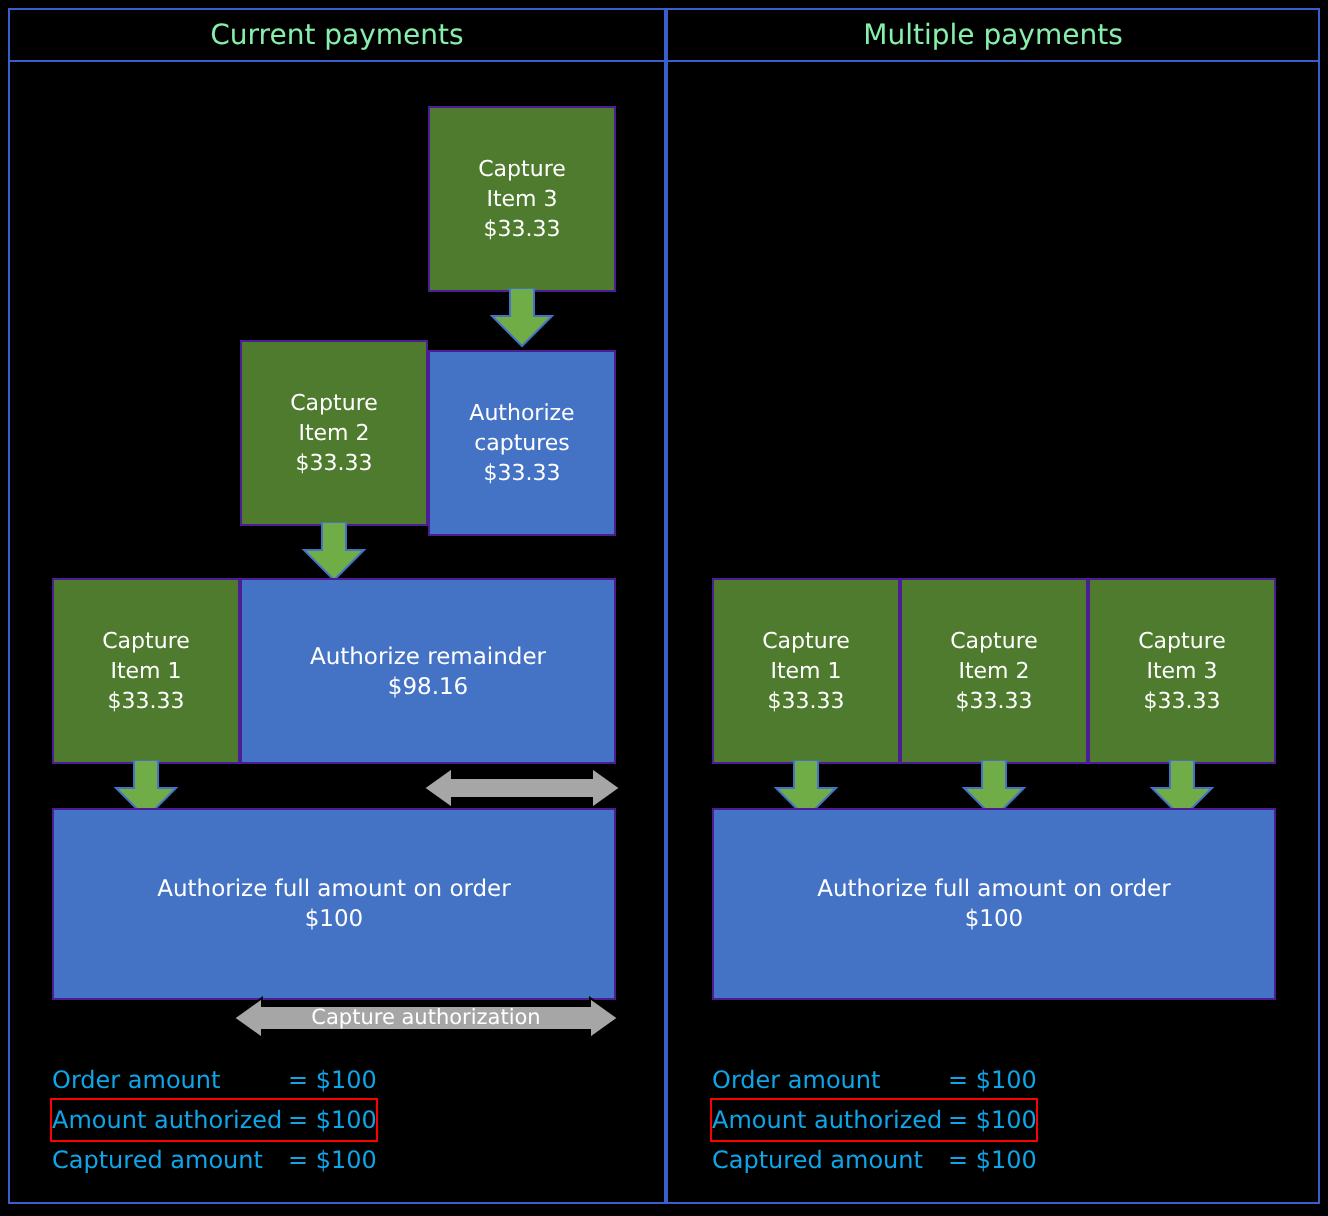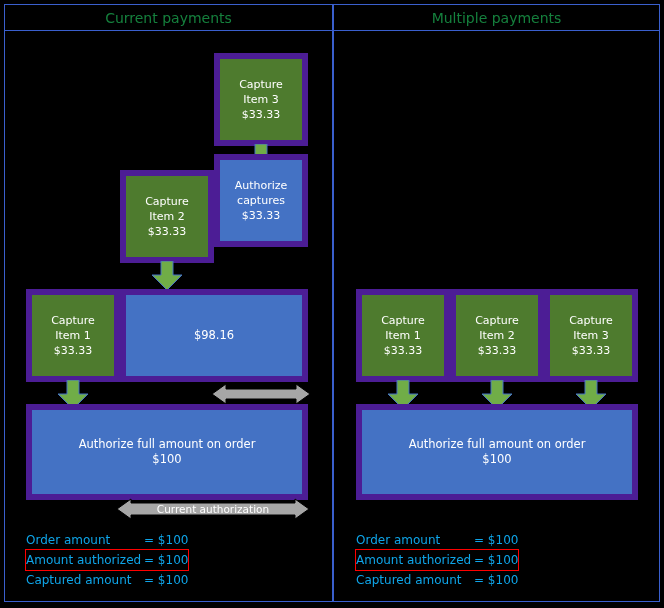--- a/index.html
+++ b/index.html
@@ -6,25 +6,25 @@
   body{
     width:664px;height:608px;position:relative;overflow:hidden;
     font-family:"DejaVu Sans","Liberation Sans",sans-serif;
     background:#000;color:#fff;
   }
   .panel{position:absolute;top:4px;height:598px;border:1px solid #3a5fcd;box-sizing:border-box;}
   #panel-left{left:4px;width:329px;}
   #panel-right{left:333px;width:327px;}
   .panel-title{
     position:absolute;left:0;right:0;top:0;height:26px;line-height:26px;
-    text-align:center;color:#15803d;font-size:14px;
+    text-align:center;color:#86efac;font-size:14px;
     border-bottom:1px solid #3a5fcd;box-sizing:border-box;
   }
   .box{
-    position:absolute;box-sizing:border-box;border:6px solid #4c1d95;
+    position:absolute;box-sizing:border-box;border:1px solid #4c1d95;
     display:flex;flex-direction:column;align-items:center;justify-content:center;
     color:#fff;font-size:11px;line-height:15px;text-align:left;
   }
   .green{background:#4e7b2e;}
   .blue{background:#4472c4;}
   .box .ln{display:block;white-space:nowrap;}
   .box.wide{font-size:11.5px;}
 
   
   .darrow{position:absolute;width:34px;height:34px;}
@@ -60,37 +60,38 @@
   <svg width="34" height="30" viewBox="0 0 34 30">
       <polygon points="11,0 23,0 23,14 32,14 17,29 2,14 11,14" fill="#70ad47" stroke="#4472c4" stroke-width="1"></polygon>
     </svg>
 </div>
 
 <div class="box green" style="left:120px;top:170px;width:94px;height:93px;">
   <span class="ln">Capture</span>
   <span class="ln">Item 2</span>
   <span class="ln">$33.33</span>
 </div>
-<div class="box blue" style="left:214px;top:154px;width:94px;height:93px;">
+<div class="box blue" style="left:214px;top:175px;width:94px;height:93px;">
   <span class="ln">Authorize</span>
   <span class="ln">captures</span>
   <span class="ln">$33.33</span>
 </div>
 <div class="darrow" style="left:150px;top:261px;width:34px;height:30px;">
   <svg width="34" height="30" viewBox="0 0 34 30">
       <polygon points="11,0 23,0 23,14 32,14 17,29 2,14 11,14" fill="#70ad47" stroke="#4472c4" stroke-width="1"></polygon>
     </svg>
 </div>
 
 <div class="box green" style="left:26px;top:289px;width:94px;height:93px;">
   <span class="ln">Capture</span>
   <span class="ln">Item 1</span>
   <span class="ln">$33.33</span>
 </div>
 <div class="box blue wide" style="left:120px;top:289px;width:188px;height:93px;">
+  <span class="ln">Authorize remainder</span>
   <span class="ln">$98.16</span>
 </div>
 <div class="darrow" style="left:56px;top:380px;width:34px;height:30px;">
   <svg width="34" height="30" viewBox="0 0 34 30">
       <polygon points="11,0 23,0 23,14 32,14 17,29 2,14 11,14" fill="#70ad47" stroke="#4472c4" stroke-width="1"></polygon>
     </svg>
 </div>
 
 <div class="harrow" style="left:212px;top:382px;width:98px;height:24px;">
   <svg width="98" height="24" viewBox="0 0 98 24">
@@ -100,21 +101,21 @@
 
 <div class="box blue wide" style="left:26px;top:404px;width:282px;height:96px;">
   <span class="ln">Authorize full amount on order</span>
   <span class="ln">$100</span>
 </div>
 
 <div class="harrow" style="left:117px;top:498px;width:192px;height:22px;">
   <svg width="192" height="22" viewBox="0 0 192 22">
     <polygon points="0,11 14,1 14,5 178,5 178,1 192,11 178,21 178,17 14,17 14,21" fill="#a6a6a6" stroke="#000000" stroke-width="1"></polygon>
   </svg>
-  <span class="lbl">Current authorization</span>
+  <span class="lbl">Capture authorization</span>
 </div>
 
 <div class="legend" style="left:26px;top:530px;">
   <div class="row">
     <span class="nm">Order amount</span>
     <span class="vl">= $100</span>
   </div>
   <div class="row hl">
     <span class="nm">Amount authorized</span>
     <span class="vl">= $100</span>

